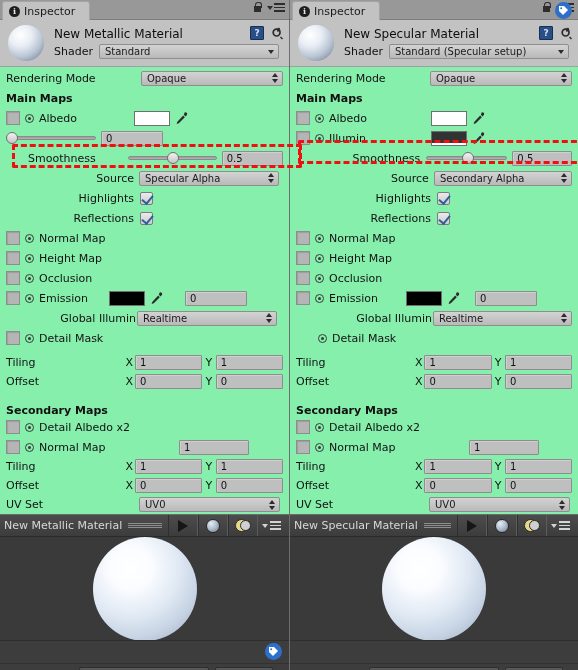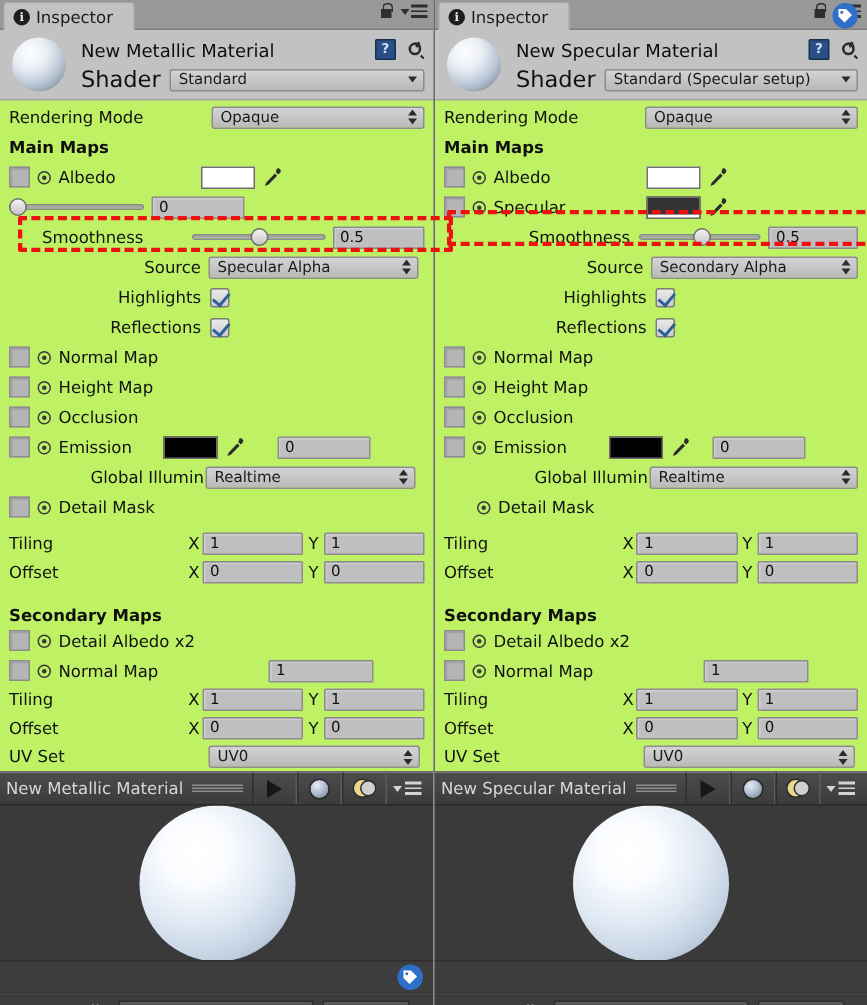--- a/index.html
+++ b/index.html
@@ -102,21 +102,21 @@
     display:flex;align-items:center;justify-content:center;
     color:#cfe0f5; font-size:9px; font-weight:bold;
     font-family:"DejaVu Sans", sans-serif;
   }
   .gear-ico { position: relative; width: 14px; height: 14px; }
   .gear-ico svg { display:block; }
   .shader-row {
     margin-left: 48px; display: flex; align-items: center; gap: 6px;
     margin-top: 1px;
   }
-  .shader-label { font-size: 15px; color: #111; }
+  .shader-label { font-size: 11px; color: #111; }
 
   
   .dropdown {
     background: linear-gradient(#d3d3d3, #b9b9b9);
     border: 1px solid #8e8e8e;
     border-radius: 2px;
     height: 15px;
     font-size: 10px; color: #1a1a1a;
     display: flex; align-items: center;
     padding: 0 14px 0 5px;
@@ -199,21 +199,21 @@
     width: 12px; height: 12px; border-radius: 50%;
     background: linear-gradient(#f2f2f2,#c6c6c6);
     border: 1px solid #6f6f6f;
   }
 
   
   .body {
     flex: 1 1 auto;
     padding: 0 6px;
     position: relative;
-    background: #bef264;
+    background: #86efac;
   }
   .row {
     display: flex; align-items: center;
     height: 20px;
   }
   .row.tight { height: 19px; }
   .lbl { font-size: 11px; color: #121212; }
   .gap { flex: 1 1 auto; }
   .section-title { font-size: 11px; font-weight: bold; color: #101010; }
 
@@ -715,21 +715,21 @@
           <svg width="14" height="15" viewBox="0 0 14 15">
               <path d="M10.6 1.4a1.8 1.8 0 012.3 2.6l-1.4 1.4-1.6-1.6zM9.2 4.6l1.6 1.6-6 6-2.2.8.8-2.2z" fill="#2b2b2b"></path>
             </svg>
         </span>
       </div>
 
       <div class="row">
         <div class="left-col" style="width:135px">
           <span class="tex-slot"></span>
           <span class="radio"></span>
-          <span class="lbl">Specular</span>
+          <span class="lbl">Illumin</span>
         </div>
         <span class="swatch" style="background:#333333;width:36px">
             <span class="alpha"></span>
           </span>
         <span class="eyedrop" style="margin-left:4px">
           <svg width="14" height="15" viewBox="0 0 14 15">
               <path d="M10.6 1.4a1.8 1.8 0 012.3 2.6l-1.4 1.4-1.6-1.6zM9.2 4.6l1.6 1.6-6 6-2.2.8.8-2.2z" fill="#2b2b2b"></path>
             </svg>
         </span>
       </div>

